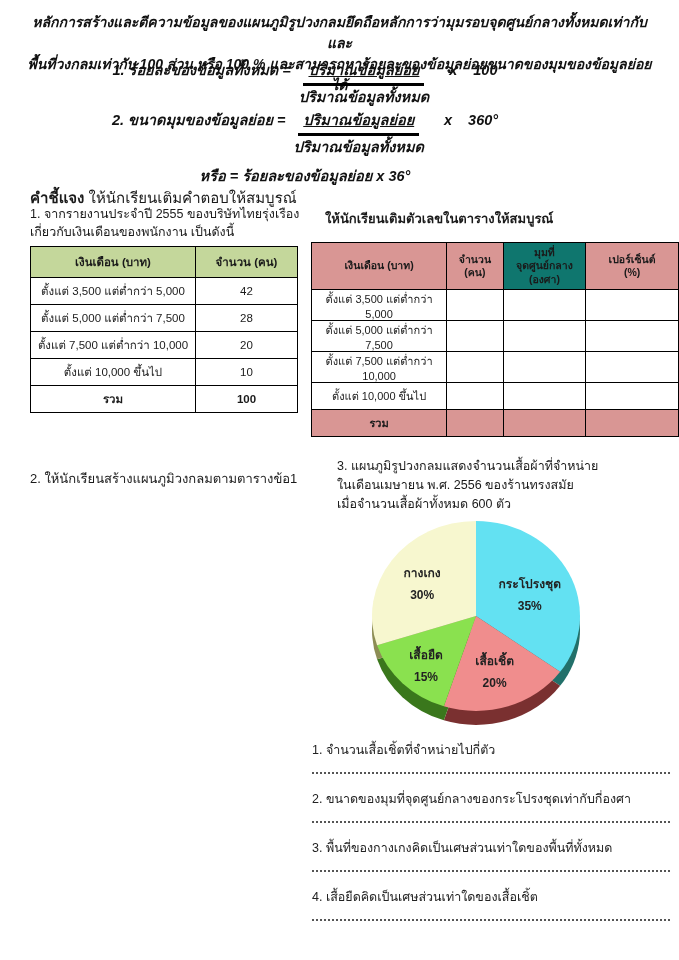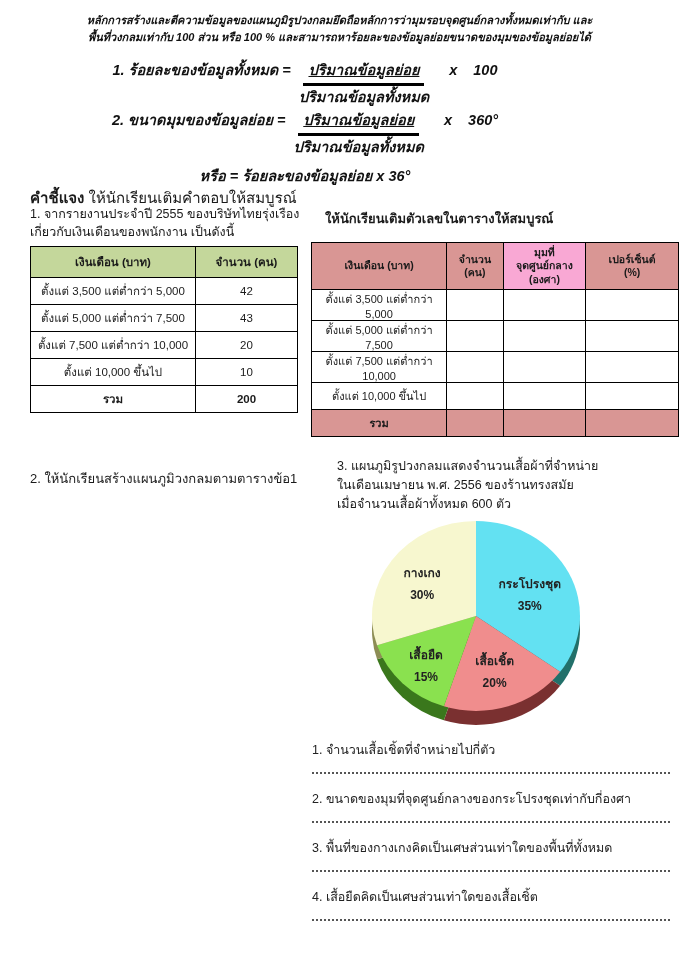--- a/index.html
+++ b/index.html
@@ -3,21 +3,21 @@
 <meta charset="utf-8">
 <style>
   html,body{margin:0;padding:0;background:#fff;}
   .page{
     position:relative;width:679px;height:960px;background:#ffffff;overflow:hidden;
     font-family:"Liberation Sans",sans-serif;color:#1a1a1a;
   }
   
   .intro{
     position:absolute;top:12px;left:20px;width:639px;text-align:center;
-    font-weight:bold;font-style:italic;font-size:11px;line-height:1.5;color:#111;
+    font-weight:bold;font-style:italic;font-size:14px;line-height:1.5;color:#111;
   }
   
   .formulas{
     position:absolute;top:61px;left:0;width:610px;
     display:flex;flex-direction:column;align-items:center;
     font-weight:bold;font-style:italic;font-size:14.5px;color:#111;
   }
   .formula{display:flex;align-items:flex-start;line-height:1.35;margin-bottom:4px;}
   .frac{display:inline-flex;flex-direction:column;align-items:center;margin:0 8px;}
   .frac .num{text-decoration:underline;border-bottom:3.5px solid #000;padding:0 5px 2px;}
@@ -102,47 +102,47 @@
         <tr>
       <th class="c1" style="background-color: rgb(196, 215, 155);">เงินเดือน (บาท)</th>
       <th class="c2" style="background-color: rgb(196, 215, 155);">จำนวน (คน)</th>
     </tr>
     <tr>
       <td>ตั้งแต่ 3,500 แต่ต่ำกว่า 5,000</td>
       <td>42</td>
     </tr>
     <tr>
       <td>ตั้งแต่ 5,000 แต่ต่ำกว่า 7,500</td>
-      <td>43</td>
+      <td>28</td>
     </tr>
     <tr>
       <td>ตั้งแต่ 7,500 แต่ต่ำกว่า 10,000</td>
       <td>20</td>
     </tr>
     <tr>
       <td>ตั้งแต่ 10,000 ขึ้นไป</td>
       <td>10</td>
     </tr>
     <tr class="total">
       <td>รวม</td>
-      <td>200</td>
+      <td>100</td>
     </tr>
   </tbody>
     </table>
 
   <div class="t2-title">ให้นักเรียนเติมตัวเลขในตารางให้สมบูรณ์</div>
   <table class="t2">
     <tbody>
         <tr>
       <th class="c1" style="background-color: rgb(217, 150, 148);">เงินเดือน (บาท)</th>
       <th class="c2" style="background-color: rgb(217, 150, 148);">
         <span>จำนวน</span><br>
         <span>(คน)</span>
       </th>
-      <th class="c3" style="background-color: #f9a8d4;">
+      <th class="c3" style="background-color: #0f766e;">
         <span>มุมที่</span><br>
         <span>จุดศูนย์กลาง</span><br>
         <span>(องศา)</span>
       </th>
       <th class="c4" style="background-color: rgb(217, 150, 148);">
         <span>เปอร์เซ็นต์</span><br>
         <span>(%)</span>
       </th>
     </tr>
     <tr>

